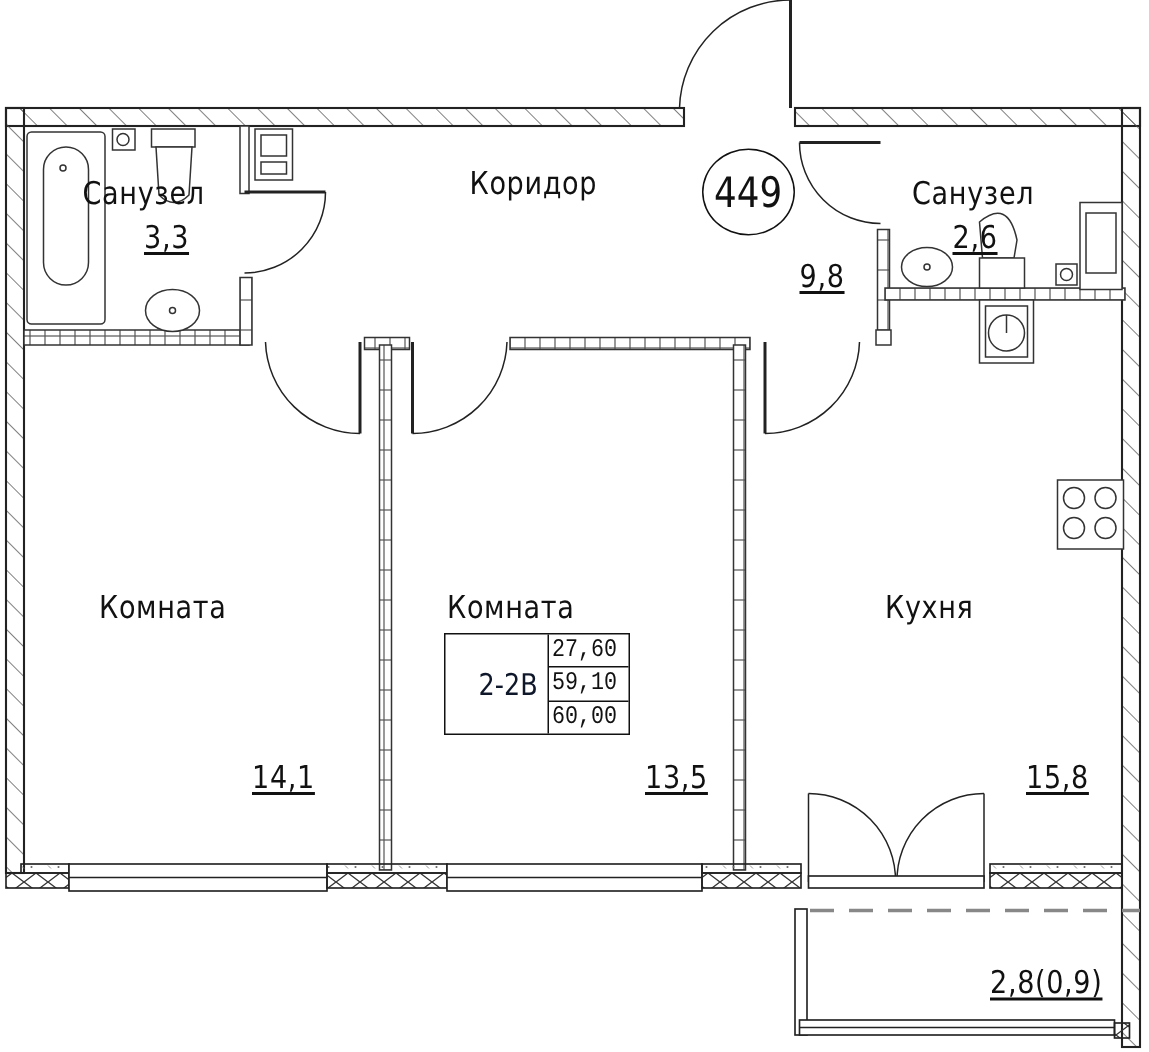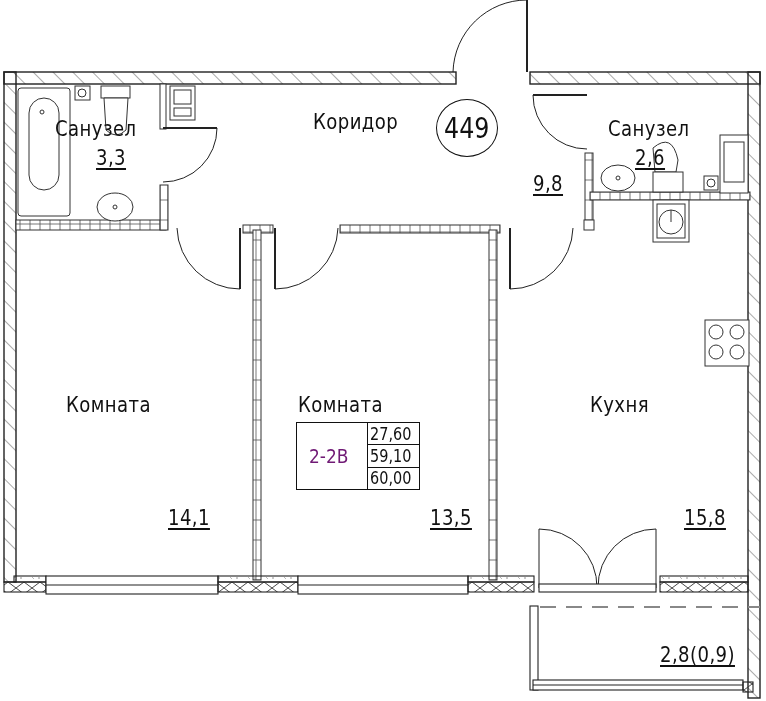--- a/index.html
+++ b/index.html
@@ -1,25 +1,25 @@
 <!DOCTYPE html>
 <html><head>
 <meta charset="utf-8">
 <style>
   html, body { margin:0; padding:0; background:#ffffff; }
   body { width:766px; height:701px; position:relative; overflow:hidden; font-family:"DejaVu Sans", sans-serif; }
   svg { position:absolute; left:0; top:0; }
   .lbl { position:absolute; font-family:"DejaVu Sans", sans-serif; font-size:21px; color:#111; white-space:nowrap; letter-spacing:0.5px; transform:scaleX(0.86); transform-origin:left top; }
   .area { text-decoration:underline; text-underline-offset:3px; }
-  .apt-num { position:absolute; left:436px; top:99px; width:62px; height:58px; border:1.6px solid #111; border-radius:50%; box-sizing:border-box; display:flex; align-items:center; justify-content:center; font-size:28px; color:#111; }
+  .apt-num { position:absolute; left:468px; top:99px; width:62px; height:58px; border:1.6px solid #111; border-radius:50%; box-sizing:border-box; display:flex; align-items:center; justify-content:center; font-size:28px; color:#111; }
   .apt-num span { transform:scaleX(0.85); display:inline-block; }
   .spec { position:absolute; left:296px; top:422px; width:124px; height:68px; border:1.5px solid #111; box-sizing:border-box; display:flex; }
-  .spec .type { width:72px; border-right:1.5px solid #111; display:flex; align-items:center; justify-content:center; font-size:20px; color:#701a75; }
+  .spec .type { width:72px; border-right:1.5px solid #111; display:flex; align-items:center; justify-content:flex-end; font-size:20px; color:#0f172a; }
   .spec .vals { flex:1; display:flex; flex-direction:column; }
-  .spec .vals div { flex:1; border-bottom:1.5px solid #111; font-size:17px; display:flex; align-items:center; padding-left:2px; color:#111; }
+  .spec .vals div { flex:1; border-bottom:1.5px solid #111; font-size:17px; display:flex; align-items:center; padding-left:2px; color:#111;font-family:Liberation Mono, monospace; }
   .spec .vals div:last-child { border-bottom:none;text-align:right; }
   .spec span { transform:scaleX(0.85); display:inline-block; transform-origin:left center; }
 </style>
 </head>
 <body>
 
 <svg width="766" height="701" viewBox="0 0 766 701" xmlns="http://www.w3.org/2000/svg">
   <defs>
     <pattern id="hatch" width="14" height="14" patternUnits="userSpaceOnUse" patternTransform="rotate(-45)">
       <line x1="0" y1="0" x2="0" y2="14" stroke="#555" stroke-width="1"></line>

